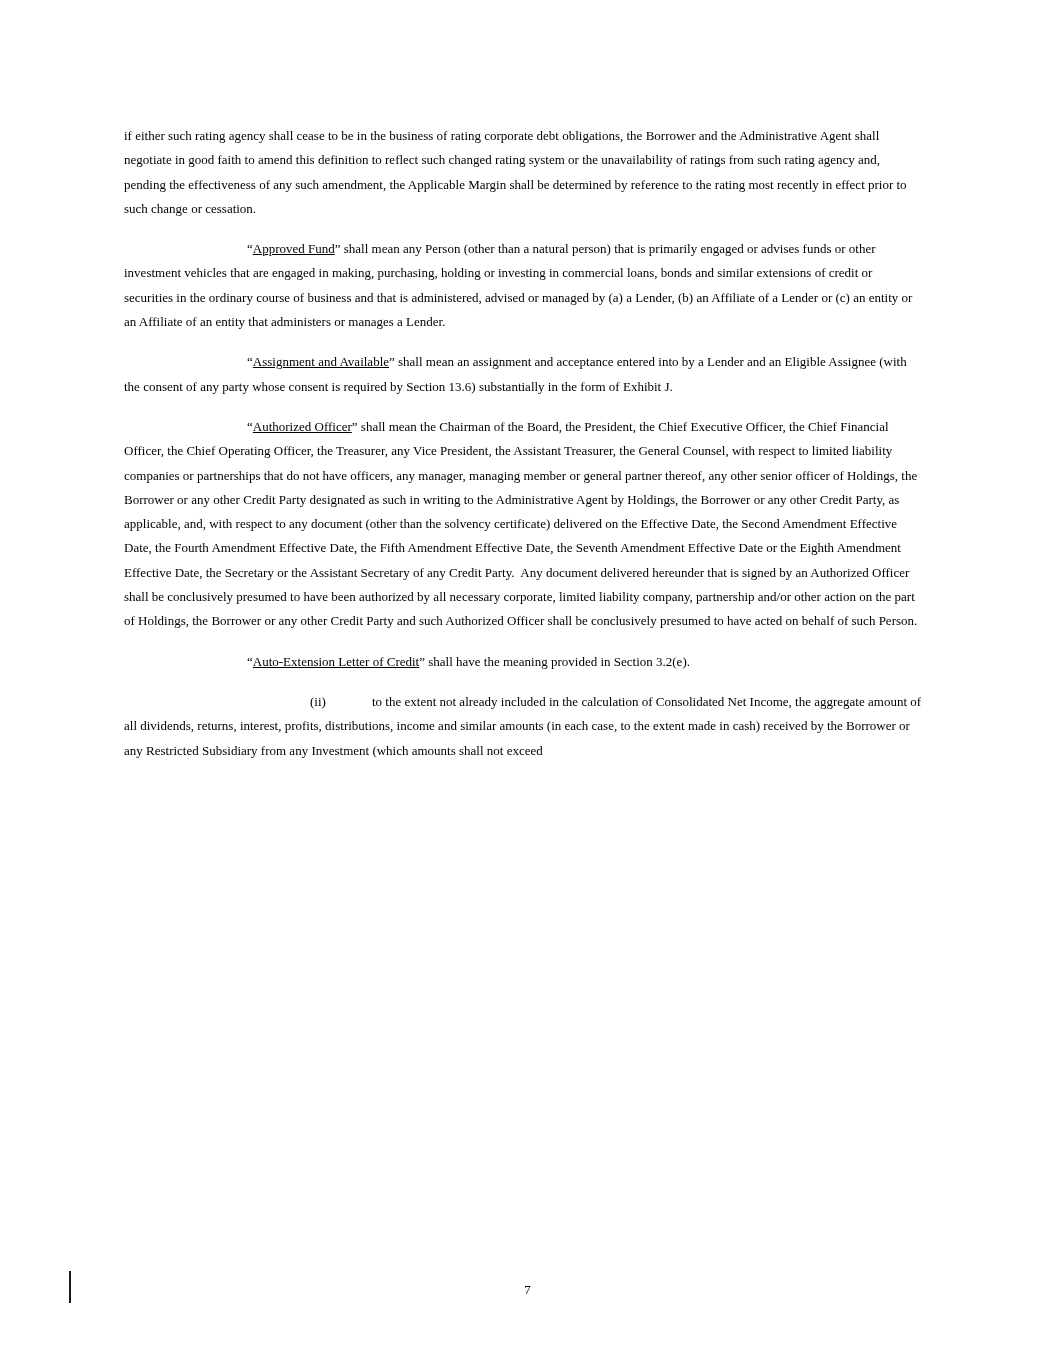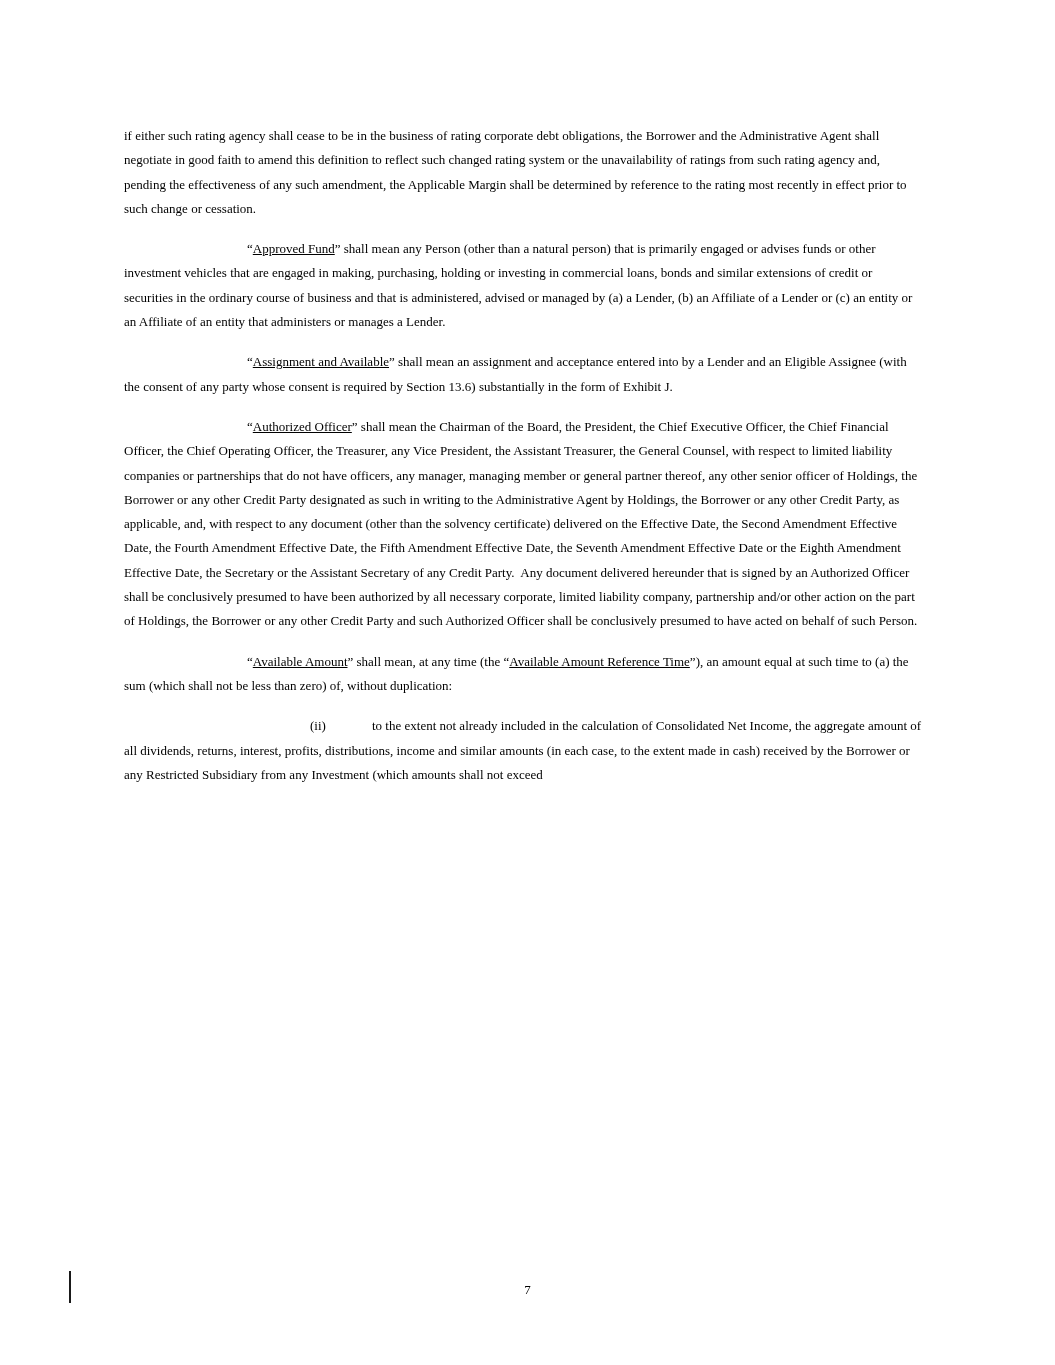--- a/index.html
+++ b/index.html
@@ -57,18 +57,18 @@
 </style>
 </head>
 <body>
 
 <div class="page">
   <div class="doc-body">
       <p class="para flush"><span>if either such rating agency shall cease to be in the business of rating corporate debt obligations, the Borrower and the Administrative Agent shall negotiate in good faith to amend this definition to reflect such changed rating system or the unavailability of ratings from such rating agency and, pending the effectiveness of any such amendment, the Applicable Margin shall be determined by reference to the rating most recently in effect prior to such change or cessation.</span></p>
       <p class="para indent"><span>“</span><span class="u">Approved Fund</span><span>” shall mean any Person (other than a natural person) that is primarily engaged or advises funds or other investment vehicles that are engaged in making, purchasing, holding or investing in commercial loans, bonds and similar extensions of credit or securities in the ordinary course of business and that is administered, advised or managed by (a) a Lender, (b) an Affiliate of a Lender or (c) an entity or an Affiliate of an entity that administers or manages a Lender.</span></p>
       <p class="para indent"><span>“</span><span class="u">Assignment and Available</span><span>” shall mean an assignment and acceptance entered into by a Lender and an Eligible Assignee (with the consent of any party whose consent is required by Section 13.6) substantially in the form of Exhibit J.</span></p>
       <p class="para indent"><span>“</span><span class="u">Authorized Officer</span><span>” shall mean the Chairman of the Board, the President, the Chief Executive Officer, the Chief Financial Officer, the Chief Operating Officer, the Treasurer, any Vice President, the Assistant Treasurer, the General Counsel, with respect to limited liability companies or partnerships that do not have officers, any manager, managing member or general partner thereof, any other senior officer of Holdings, the Borrower or any other Credit Party designated as such in writing to the Administrative Agent by Holdings, the Borrower or any other Credit Party, as applicable, and, with respect to any document (other than the solvency certificate) delivered on the Effective Date, the Second Amendment Effective Date, the Fourth Amendment Effective Date, the Fifth Amendment Effective Date, the Seventh Amendment Effective Date or the Eighth Amendment Effective Date, the Secretary or the Assistant Secretary of any Credit Party.  Any document delivered hereunder that is signed by an Authorized Officer shall be conclusively presumed to have been authorized by all necessary corporate, limited liability company, partnership and/or other action on the part of Holdings, the Borrower or any other Credit Party and such Authorized Officer shall be conclusively presumed to have acted on behalf of such Person.</span></p>
-      <p class="para indent"><span>“</span><span class="u">Available Amount</span><span>” shall mean, at any time (the “</span><span class="u">Available Amount Reference Time</span><span>”), an amount equal at such time to (a) the sum (which shall not be less than zero) of, without duplication:</span></p>
+      <p class="para indent"><span>“</span><span class="u">Auto-Extension Letter of Credit</span><span>” shall have the meaning provided in Section 3.2(e).</span></p>
       <p class="para sub"><span class="sub-label">(ii)</span><span>to the extent not already included in the calculation of Consolidated Net Income, the aggregate amount of all dividends, returns, interest, profits, distributions, income and similar amounts (in each case, to the extent made in cash) received by the Borrower or any Restricted Subsidiary from any Investment (which amounts shall not exceed</span></p>
     </div>
   <div class="change-bar"></div>
   <div class="footer-page-number">7</div>
 </div>
 
 </body></html>

